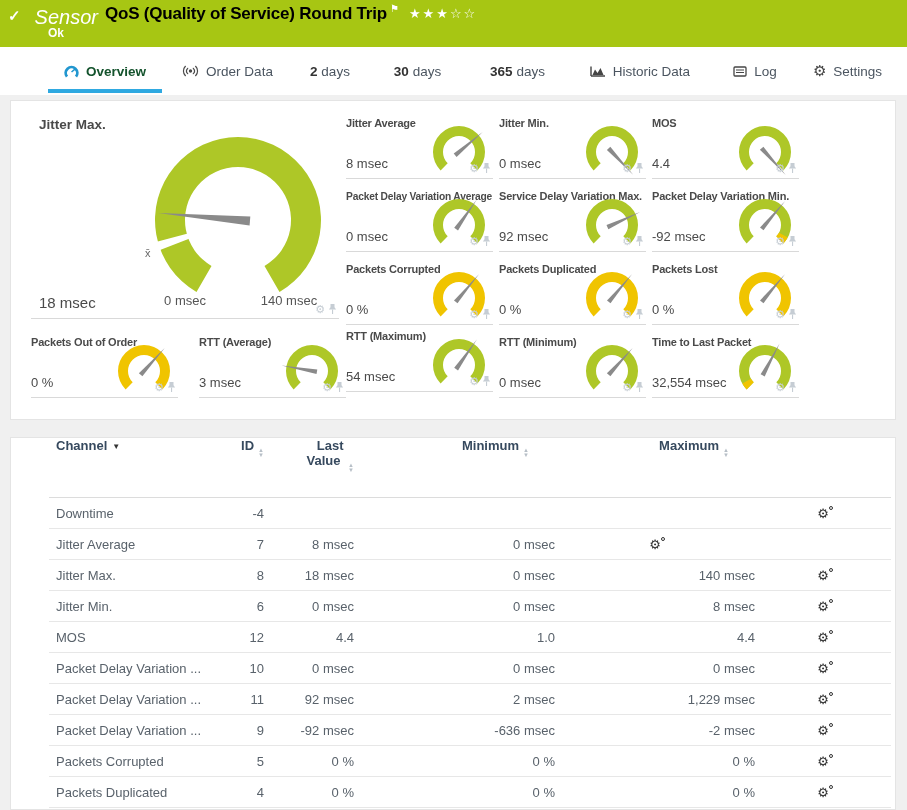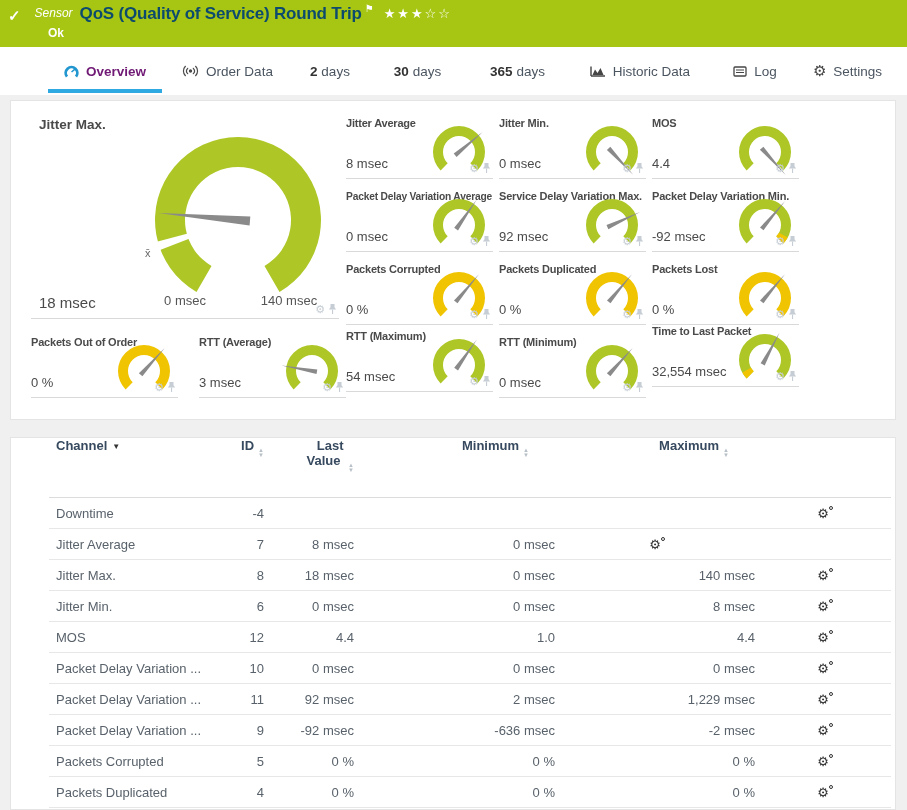--- a/index.html
+++ b/index.html
@@ -5,32 +5,32 @@
   * { margin:0; padding:0; box-sizing:border-box; }
   html,body { background:#e9e9e9; }
   .app {
     position:relative; width:907px; height:810px; overflow:hidden;
     background:#f0f0f0; font-family:"Liberation Sans", sans-serif;
   }
   
   .sensor-header { position:absolute; top:0; left:0; width:907px; height:47px; }
   .hdr-line1 { position:absolute; left:8px; top:4px; display:flex; align-items:flex-start; }
   .hdr-check { color:#fff; font-size:15px; font-weight:bold; margin-top:3px; }
-  .hdr-kind  { color:#fff; font-size:12px; font-style:italic; margin:2px 7px 0 14px; }
-  .hdr-title { color:#0c4a6e; font-size:17px; font-weight:bold; letter-spacing:-0.2px; }
+  .hdr-kind  { color:#fff; font-size:20px; font-style:italic; margin:2px 7px 0 14px; }
+  .hdr-title { color:#000000; font-size:17px; font-weight:bold; letter-spacing:-0.2px; }
   .hdr-flag  { color:#fff; font-size:10px; margin:-1px 10px 0 3px; cursor:pointer; }
   .hdr-stars { color:#fff; font-size:13px; letter-spacing:2px; margin-top:2px; cursor:pointer; }
   .hdr-status{ position:absolute; left:48px; top:26px; color:#fff; font-size:12px; font-weight:bold; }
   
   .tabs { position:absolute; top:47px; left:0; width:907px; height:48px; background:#fff;
           display:flex; padding-left:45px; }
   .tab { position:relative; display:flex; align-items:center; justify-content:center; gap:7px;
          font-size:13.5px; color:#4b5560; cursor:pointer; height:100%; }
   .tab .tab-num { color:#333; font-weight:bold; }
-  .tab.active { color:#701a75; font-weight:bold; }
+  .tab.active { color:#14532d; font-weight:bold; }
   .tab-underline { position:absolute; left:3px; right:3px; bottom:2px; height:4px; background:#2fa9e1; }
   .tab-gear { font-size:15px; color:#454545; line-height:12px; }
   .tab .ticon { display:flex; align-items:center; }
   
   .panel { position:absolute; left:10px; width:886px; background:#fff; border:1px solid #e4e4e4; }
   #gauge-panel { top:100px; height:320px; }
   #table-panel { top:437px; height:373px; }
   
   .big-tile { position:absolute; left:20px; top:8px; width:308px; height:210px;
               border-bottom:1px solid #d9d9d9; }
@@ -380,21 +380,21 @@
           <div class="st-icons">
             <span class="tile-gear">⚙</span>
             <span class="pin-icon">
               <svg width="9" height="12" viewBox="0 0 9 12">
                 <path d="M2.5 1h4v3.2l1.6 2.3H.9l1.6-2.3z" fill="#c6cdd4"></path>
                 <rect x="4" y="6.5" width="1.1" height="4.5" fill="#c6cdd4"></rect>
               </svg>
             </span>
           </div>
         </div>
-        <div class="small-tile" style="left: 641px; top: 220px;">
+        <div class="small-tile" style="left: 641px; top: 231px;">
           <div class="st-title">Time to Last Packet</div>
           <svg class="gauge-svg" width="60" height="54" viewBox="0 0 60 54">
             <path d="M11.6 47.4A26 26 0 1 1 48.4 47.4L41.3 40.3A16 16 0 1 0 18.7 40.3Z" fill="#aec727"></path>
             <path d="M11.6 47.4A26 26 0 0 1 7.3 41.6L16.0 36.8A16 16 0 0 0 18.7 40.3Z" fill="#f0c400"></path>
             <polygon points="44.6,1.6 29.7,34.5 25.6,32.3" fill="#8a8a8a"></polygon>
           </svg>
           <div class="st-value">32,554 msec</div>
           <div class="st-icons">
             <span class="tile-gear">⚙</span>
             <span class="pin-icon">

